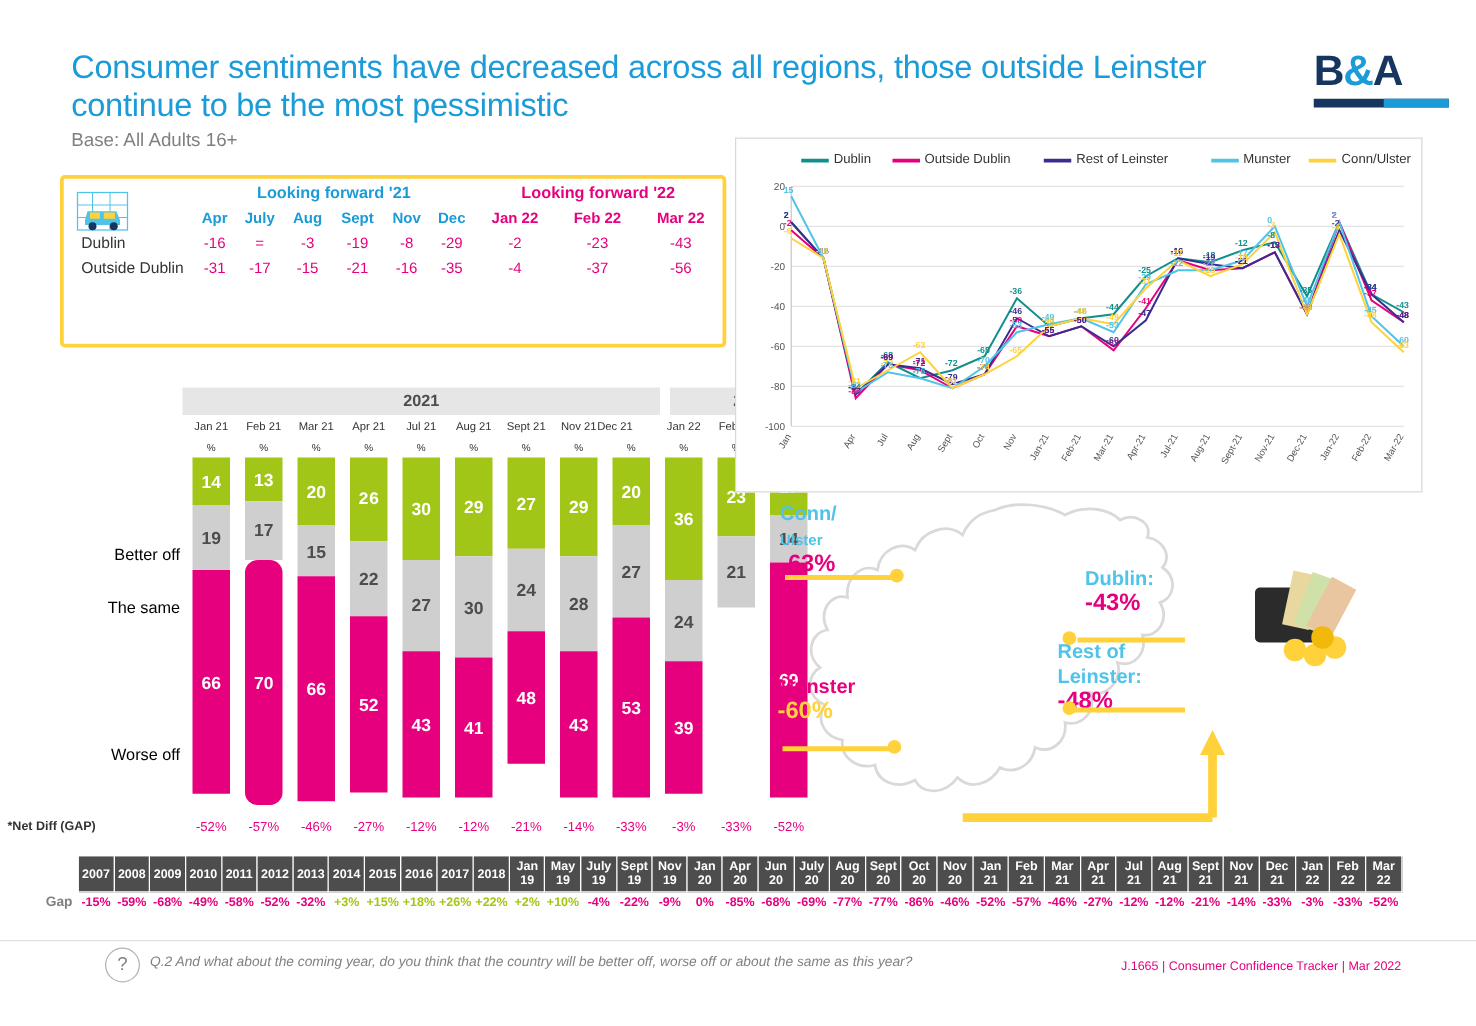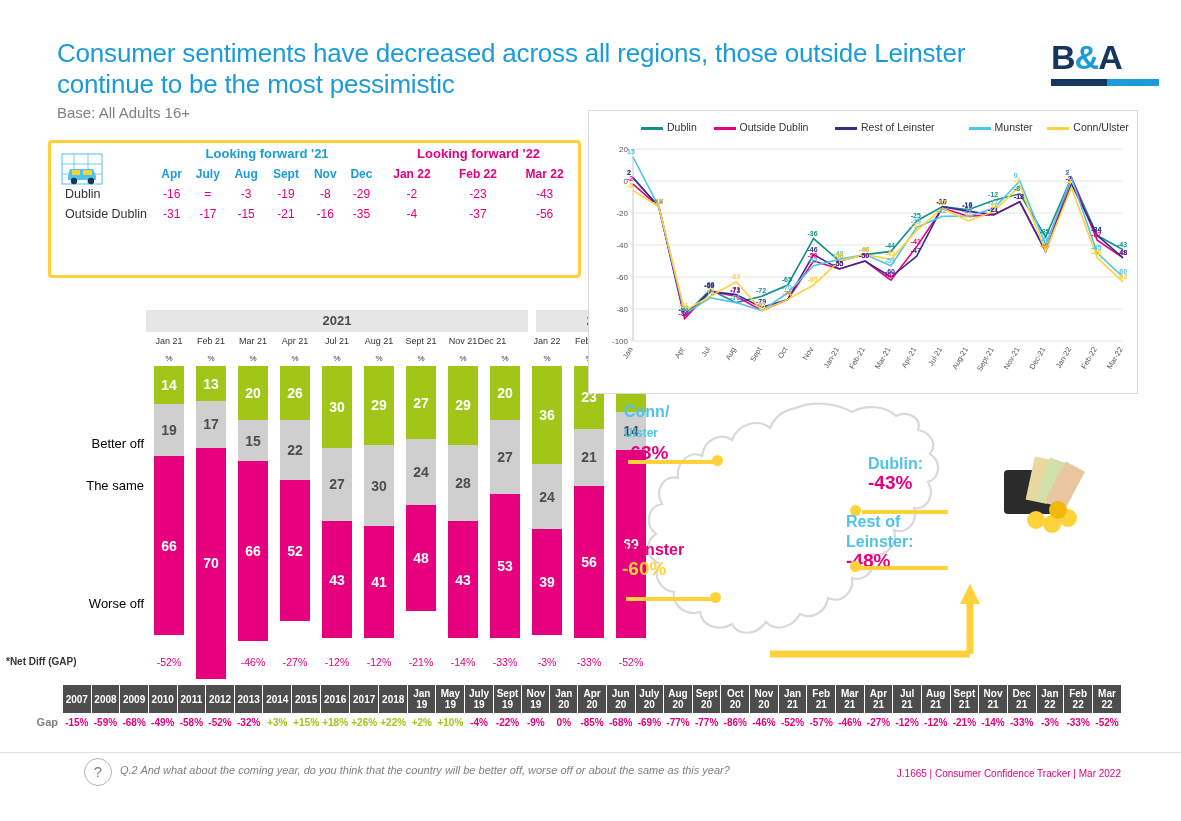--- a/index.html
+++ b/index.html
@@ -162,21 +162,21 @@
     <div class="netval" style="left: 104px; top: 346px;">-52%</div>
     <div class="colhdr abs" style="left: 139px; top: 26px; width: 48px;">Feb  21</div>
     <div class="pct abs" style="left: 148px; top: 44px; width: 30px;">%</div>
     <div class="abs" style="left: 148px; top: 56px; width: 30px; height: 272px;">
       <div class="seg better" style="height: 35.36px;">
         <span>13</span>
       </div>
       <div class="seg same" style="height: 46.24px;">
         <span>17</span>
       </div>
-      <div class="seg worse" style="height: 231px;">
+      <div class="seg worse" style="height: 196px; border-radius: 10px;">
         <span>70</span>
       </div>
     </div>
     <div class="netval" style="left: 146px; top: 346px;">-57%</div>
     <div class="colhdr abs" style="left: 181px; top: 26px; width: 48px;">Mar 21</div>
     <div class="pct abs" style="left: 190px; top: 44px; width: 30px;">%</div>
     <div class="abs" style="left: 190px; top: 56px; width: 30px; height: 272px;">
       <div class="seg better" style="height: 54.4px;">
         <span>20</span>
       </div>
@@ -184,21 +184,21 @@
         <span>15</span>
       </div>
       <div class="seg worse" style="height: 179.52px;">
         <span>66</span>
       </div>
     </div>
     <div class="netval" style="left: 188px; top: 346px;">-46%</div>
     <div class="colhdr abs" style="left: 223px; top: 26px; width: 48px;">Apr  21</div>
     <div class="pct abs" style="left: 232px; top: 44px; width: 30px;">%</div>
     <div class="abs" style="left: 232px; top: 56px; width: 30px; height: 272px;">
-      <div class="seg better" style="height: 54px;">
+      <div class="seg better" style="height: 67px; font-family: Liberation Mono, monospace;">
         <span>26</span>
       </div>
       <div class="seg same" style="height: 59.84px;">
         <span>22</span>
       </div>
       <div class="seg worse" style="height: 141.44px;">
         <span>52</span>
       </div>
     </div>
     <div class="netval" style="left: 230px; top: 346px;">-27%</div>
@@ -287,23 +287,20 @@
     </div>
     <div class="netval" style="left: 482px; top: 346px;">-3%</div>
     <div class="colhdr abs" style="left: 517px; top: 26px; width: 48px;">Feb 22</div>
     <div class="pct abs" style="left: 526px; top: 44px; width: 30px;">%</div>
     <div class="abs" style="left: 526px; top: 56px; width: 30px; height: 272px;">
       <div class="seg better" style="height: 62.56px;">
         <span>23</span>
       </div>
       <div class="seg same" style="height: 57.12px;">
         <span>21</span>
-      </div>
-      <div class="seg worse" style="height: 152.32px;">
-        <span>56</span>
       </div>
     </div>
     <div class="netval" style="left: 524px; top: 346px;">-33%</div>
     <div class="colhdr abs" style="left: 559px; top: 26px; width: 48px;">Mar 22</div>
     <div class="pct abs" style="left: 568px; top: 44px; width: 30px;">%</div>
     <div class="abs" style="left: 568px; top: 56px; width: 30px; height: 272px;">
       <div class="seg better" style="height: 46.24px;">
         <span>17</span>
       </div>
       <div class="seg same" style="height: 38.08px;">

